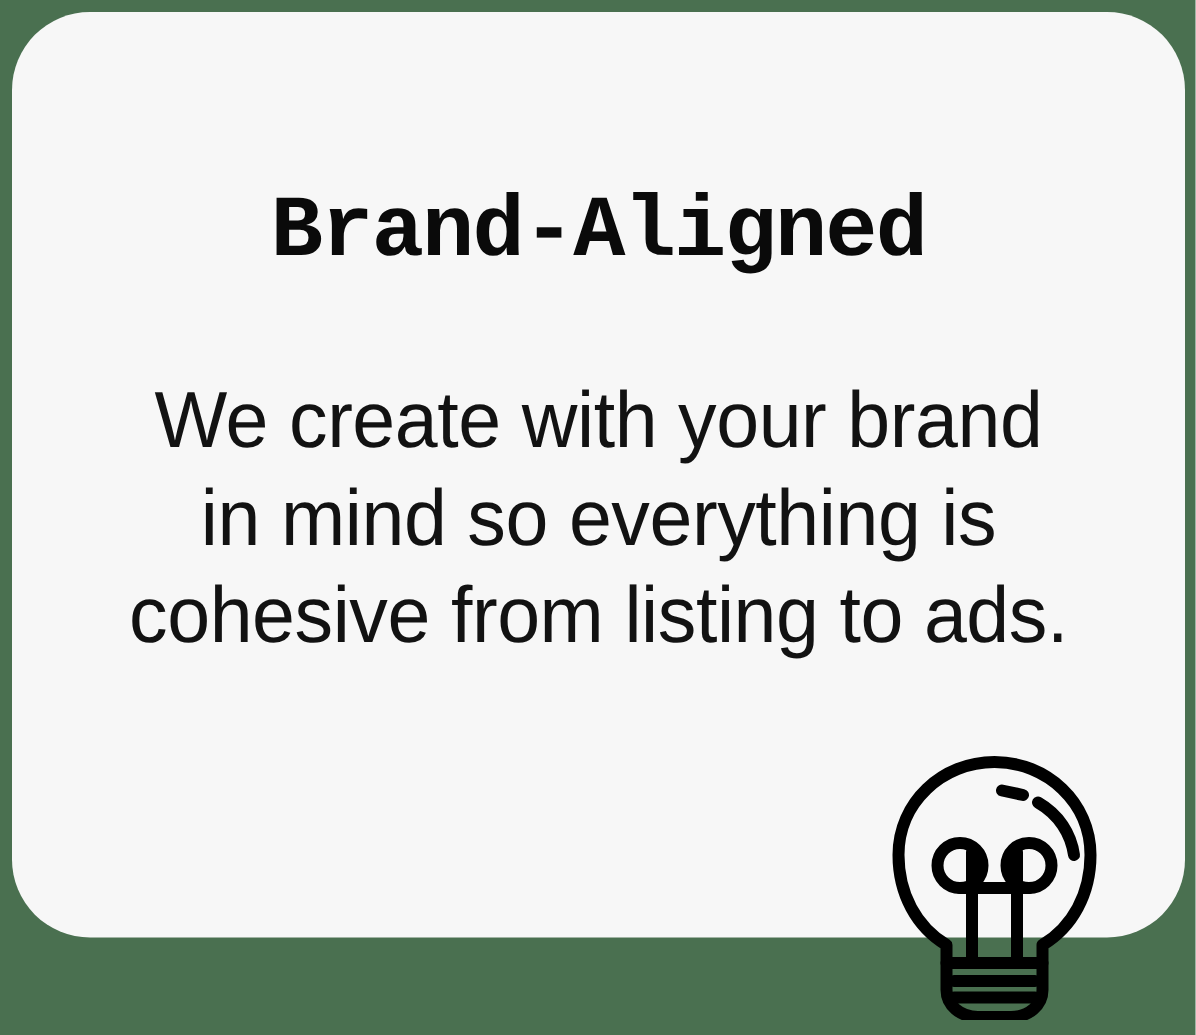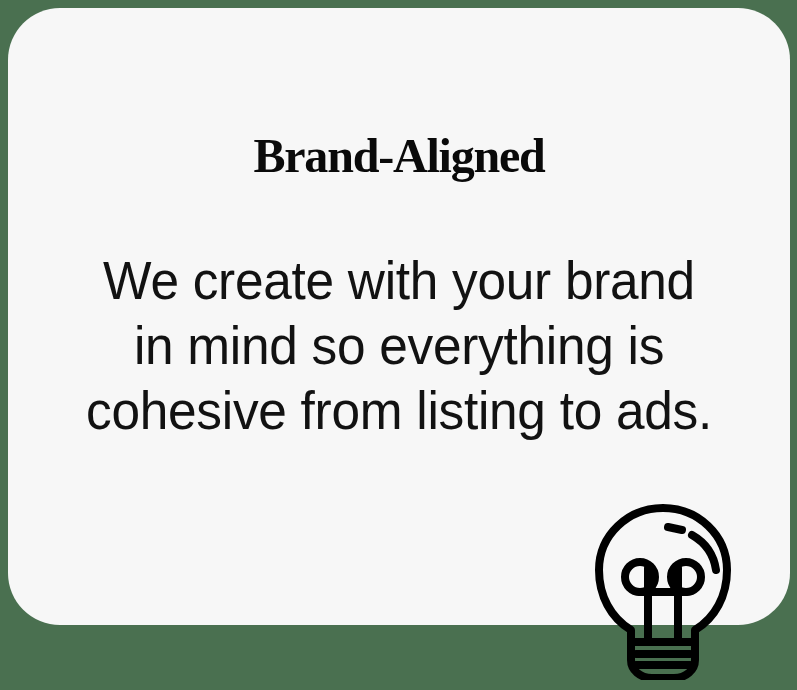--- a/index.html
+++ b/index.html
@@ -28,23 +28,23 @@
     background: #f7f7f7;
     border-radius: 52px;
     box-sizing: border-box;
   }
   #card-title {
     position: absolute;
     left: 0;
     top: 112px;
     width: 100%;
     text-align: center;
-    font-family: Liberation Serif, serif;
+    font-family: Liberation Mono, monospace;
     font-weight: bold;
-    font-size: 48px;
+    font-size: 58px;
     line-height: 72px;
     letter-spacing: -1.2px;
     color: #0a0a0a;
     white-space: nowrap;
   }
   #card-body {
     position: absolute;
     left: 14px;
     top: 240px;
     width: 754px;

